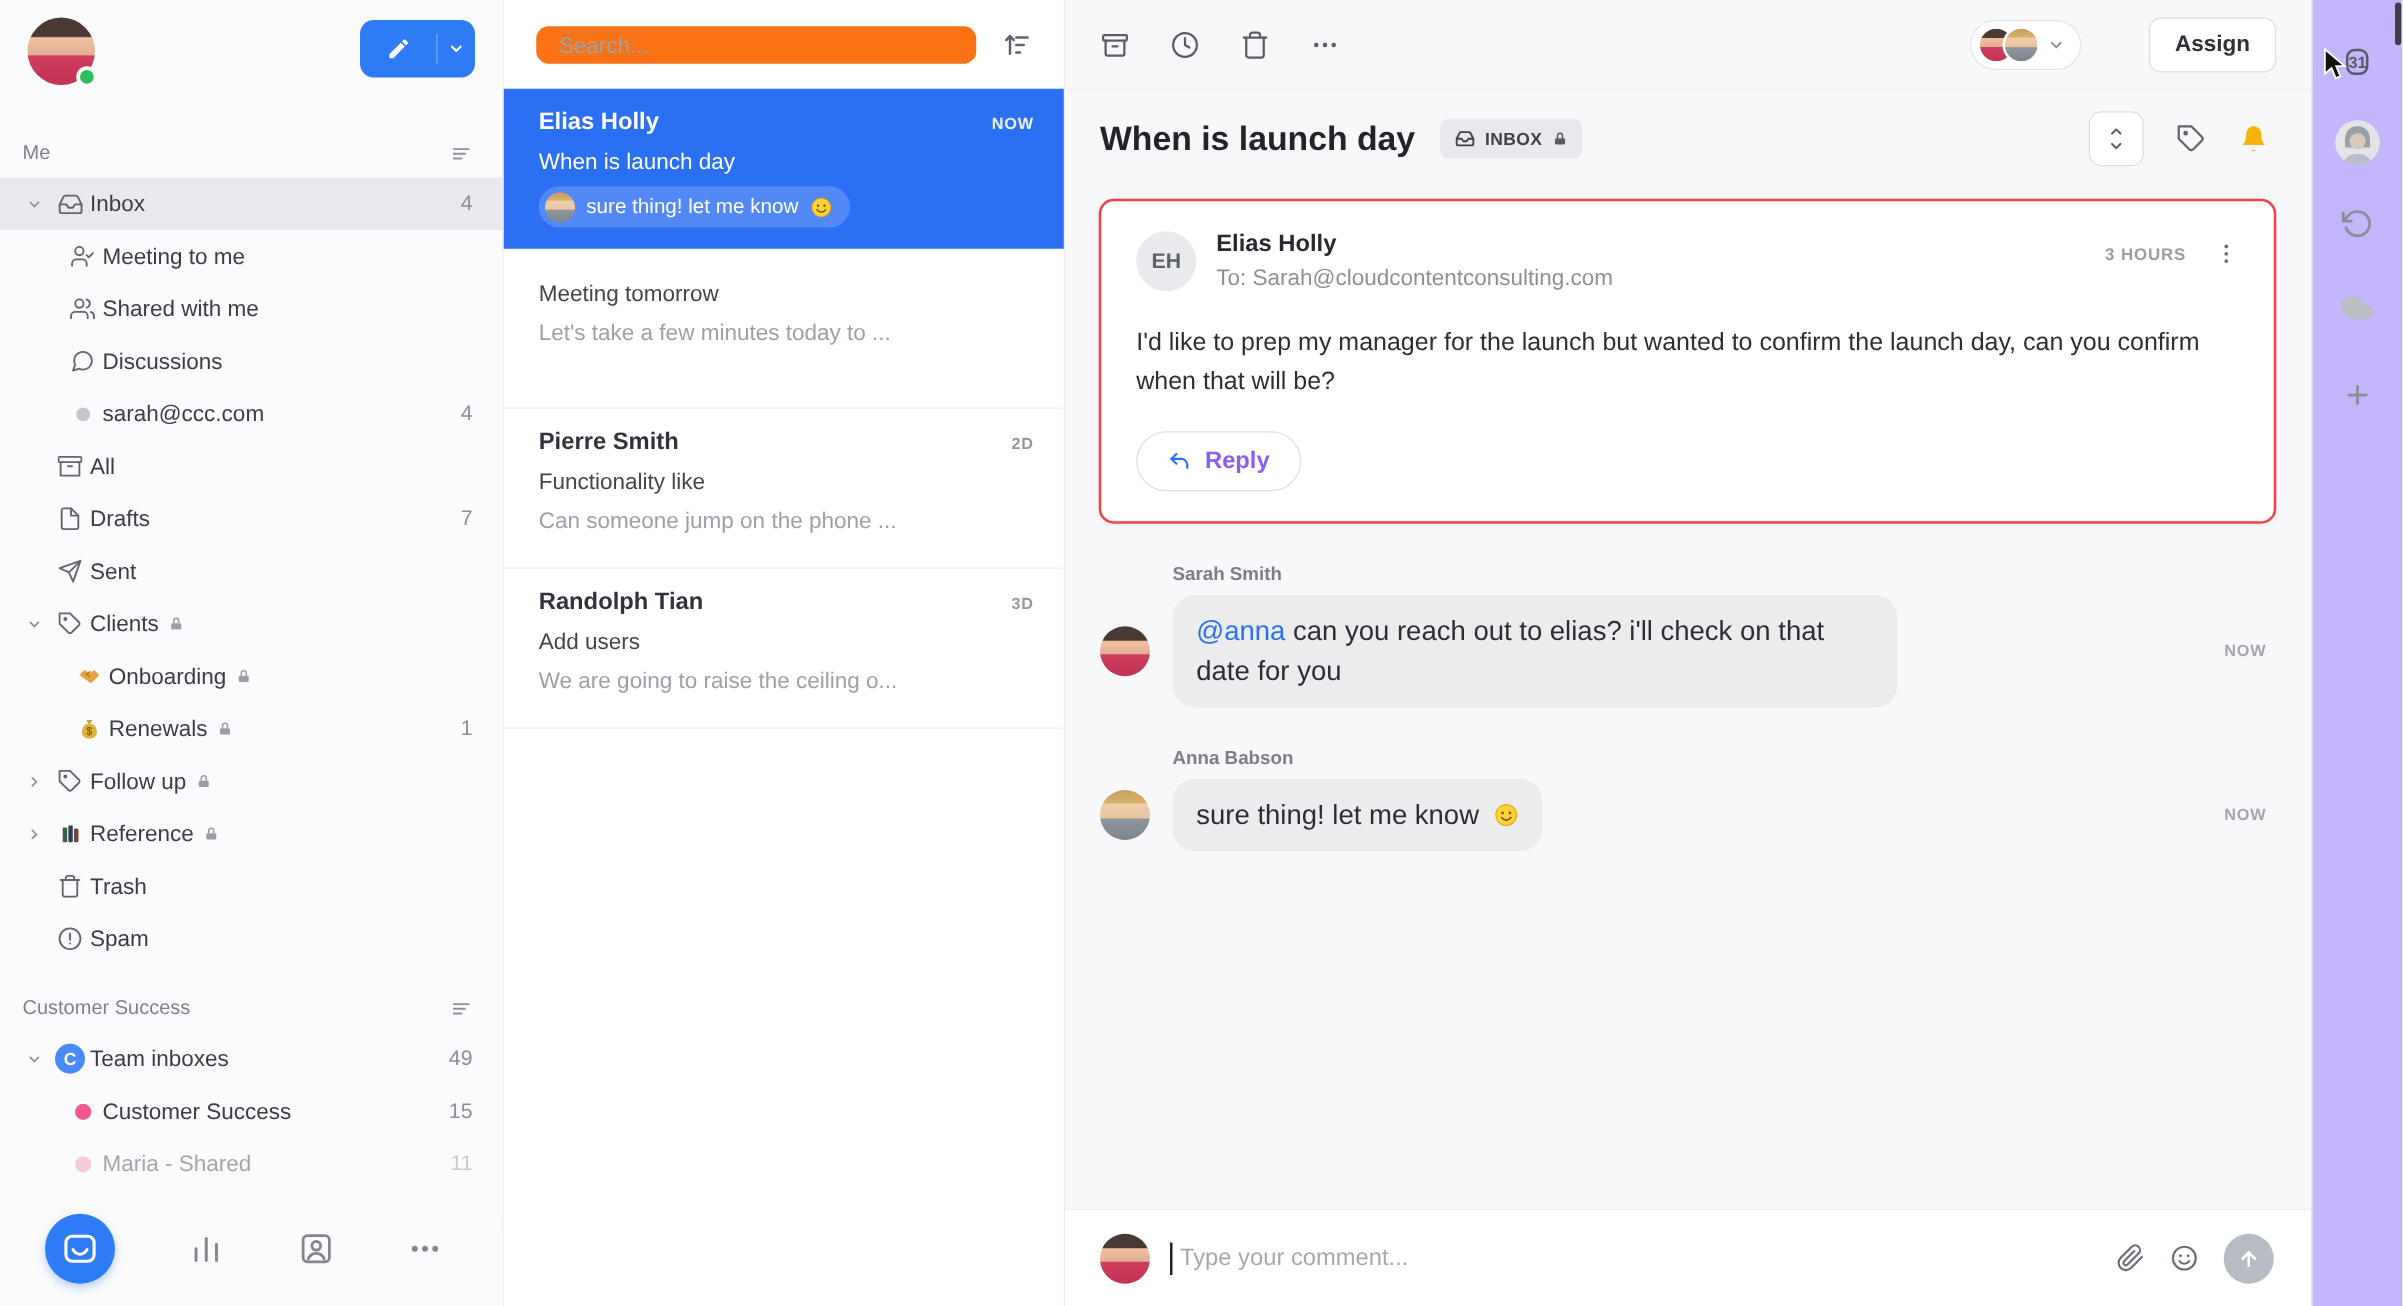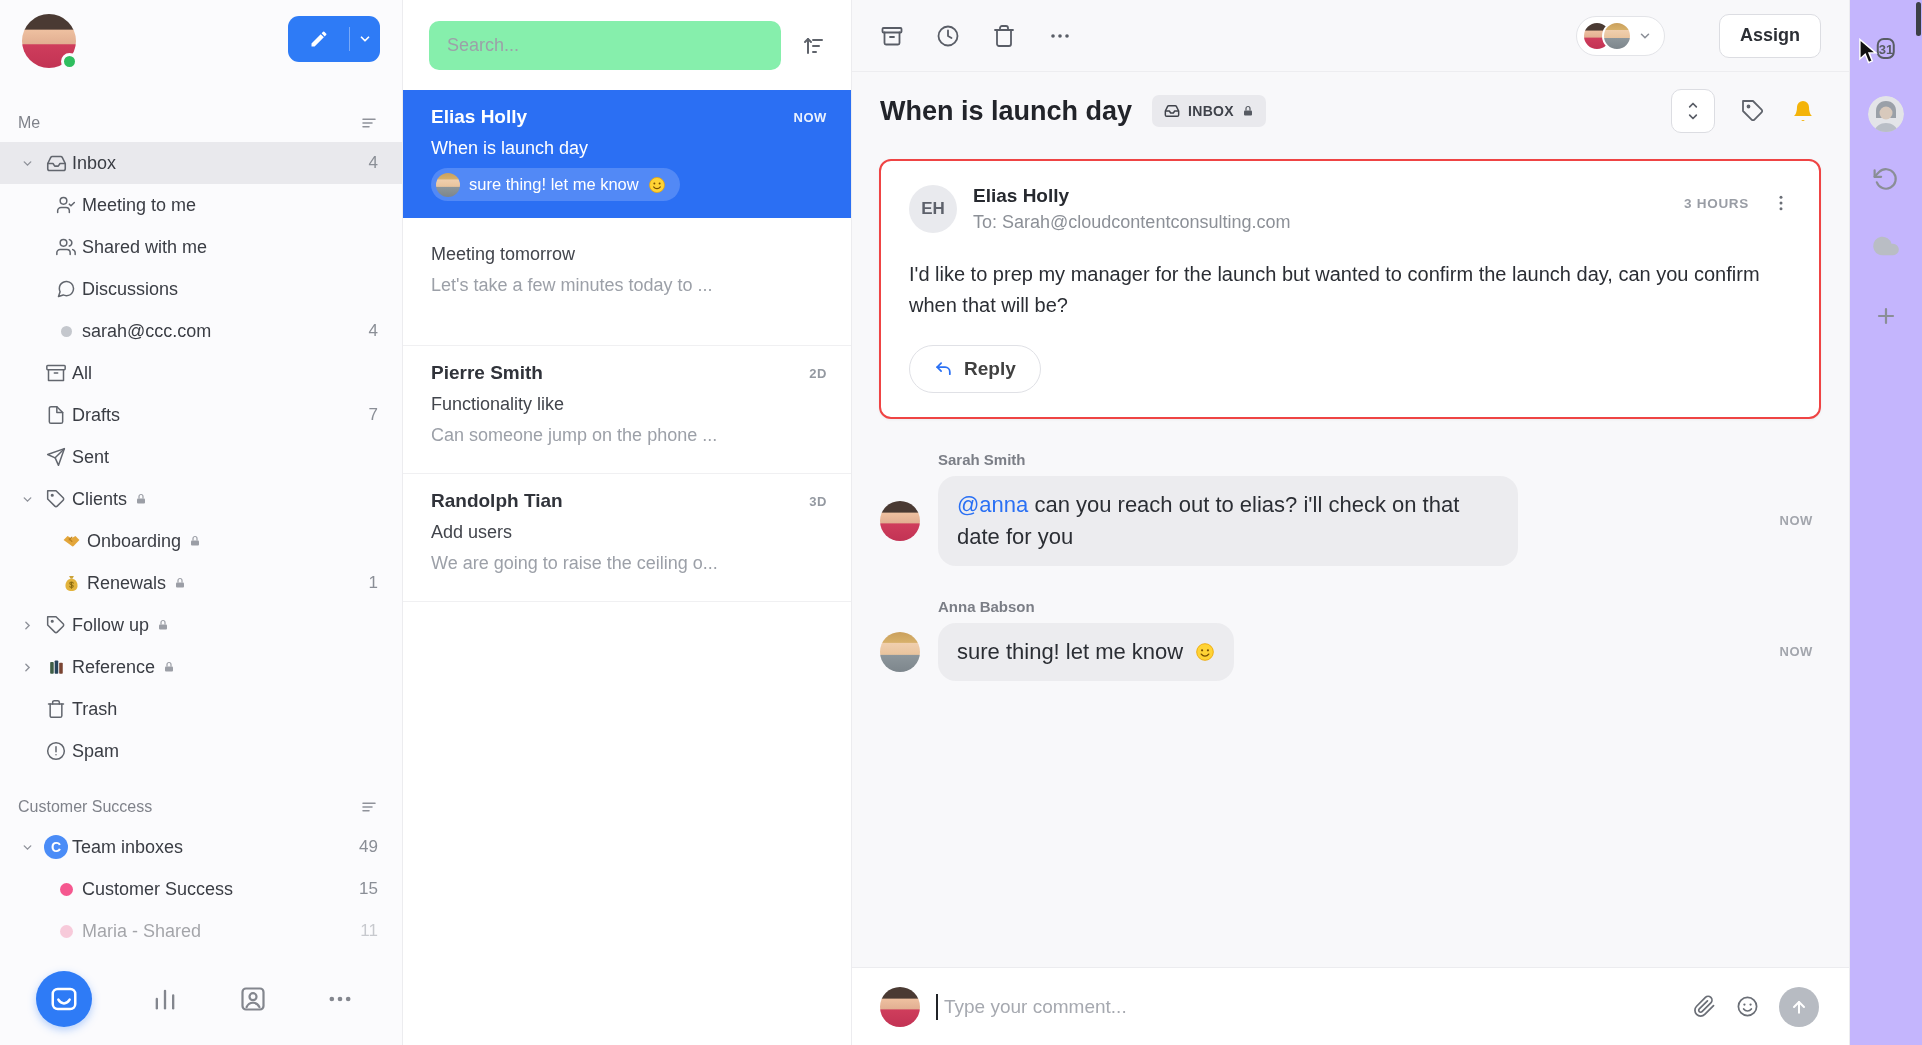--- a/index.html
+++ b/index.html
@@ -33,21 +33,21 @@
   .dot{width:11px;height:11px;border-radius:50%;background:#c4c7cd}
   .pinkdot{width:13px;height:13px;border-radius:50%}
   .cletter{width:24px;height:24px;border-radius:50%;background:#4a8cf7;color:#fff;font-size:14px;font-weight:bold;display:flex;align-items:center;justify-content:center}
   .sb-bottom{position:absolute;left:0;right:0;bottom:0;height:92px;display:flex;align-items:center;justify-content:space-between;padding:0 48px 0 36px;background:linear-gradient(180deg,rgba(251,251,253,0) 0%,#fbfbfd 40%)}
   .home-btn{width:56px;height:56px;border-radius:50%;background:#2e7bf6;display:flex;align-items:center;justify-content:center;box-shadow:0 3px 8px rgba(46,123,246,.35);border:none;cursor:pointer}
   .sb-bicon{color:#83868e;cursor:pointer}
 
   
   .list{position:absolute;top:0;bottom:0;left:403px;width:449px;background:#fff;border-right:1px solid #ececef}
   .list-head{display:flex;align-items:center;padding:21px 26px 20px 26px;gap:20px}
-  .search{flex:1;height:49px;background:#86efac;border:none;outline:none;border-radius:10px;padding:0 18px;font-size:18px;color:#3c3f45}
+  .search{flex:1;height:30px;background:#f97316;border:none;outline:none;border-radius:10px;padding:0 18px;font-size:18px;color:#3c3f45}
   .search::placeholder{color:#9ca0a8}
   .sort-btn{color:#5f636b;background:none;border:none;cursor:pointer}
   .convo{height:128px;padding:16px 24px 0 28px;border-bottom:1px solid #f0f0f2;cursor:pointer;overflow:hidden}
   .row1{display:flex;justify-content:space-between;align-items:center}
   .cname{font-size:19px;font-weight:bold;color:#30333a}
   .ctime{font-size:13px;font-weight:bold;color:#9499a1;letter-spacing:.6px}
   .csub{margin-top:10px;font-size:18px;color:#42454c}
   .cprev{margin-top:10px;font-size:18px;color:#9ca0a8;white-space:nowrap;overflow:hidden}
   .convo.sel-blue{background:#2b6ff3;border-bottom:none}
   .convo.sel-blue .cname,.convo.sel-blue .csub{color:#fff}
@@ -71,21 +71,21 @@
   .expand-btn{width:44px;height:44px;background:#fff;border:1px solid #dcdde2;border-radius:10px;display:flex;align-items:center;justify-content:center;color:#595d66;cursor:pointer}
   .msg-card{margin:26px 28px 0 27px;background:#fff;border:2px solid #ef4444;border-radius:12px;box-shadow:0 1px 3px rgba(20,20,40,.05);padding:24px 28px}
   .msg-head{display:flex;align-items:flex-start}
   .eh{width:48px;height:48px;border-radius:50%;background:#e9eaee;color:#5d616b;font-weight:bold;font-size:17px;display:flex;align-items:center;justify-content:center}
   .msg-meta{margin-left:16px}
   .msg-from{font-size:19px;font-weight:bold;color:#26292f}
   .msg-to{margin-top:5px;font-size:18px;color:#8c9097}
   .msg-right{margin-left:auto;display:flex;align-items:center;gap:22px;padding-top:8px}
   .msg-time{font-size:13.5px;font-weight:bold;color:#999da5;letter-spacing:.7px}
   .msg-body{margin-top:26px;font-size:20px;line-height:1.55;color:#2b2e34;max-width:890px}
-  .reply-btn{margin-top:24px;display:inline-flex;align-items:center;gap:11px;height:48px;padding:0 24px;border:1px solid #e0e1e6;border-radius:24px;background:#fff;color:#404040;font-size:19px;font-weight:bold;cursor:pointer;font-family:inherit}
+  .reply-btn{margin-top:24px;display:inline-flex;align-items:center;gap:11px;height:48px;padding:0 24px;border:1px solid #e0e1e6;border-radius:24px;background:#fff;color:#8b5cf6;font-size:19px;font-weight:bold;cursor:pointer;font-family:inherit}
   .comments{padding:0 36px 0 28px}
   .comment{margin-top:32px}
   .c-author{margin-left:58px;font-size:15px;font-weight:bold;color:#7b7e86;margin-bottom:8px}
   .c-row{display:flex;align-items:center}
   .c-av{width:40px;height:40px;border-radius:50%;flex:0 0 auto}
   .bubble{margin-left:18px;background:#ececef;border-radius:18px;padding:13px 19px;font-size:22px;line-height:1.45;color:#2b2e34;max-width:580px}
   .mention{color:#2a70f4;cursor:pointer}
   .c-time{margin-left:auto;font-size:13px;font-weight:bold;color:#a3a6ad;letter-spacing:.6px}
   .composer{position:absolute;left:0;right:0;bottom:0;height:78px;background:#fff;border-top:1px solid #ececef;display:flex;align-items:center;padding:0 30px 0 28px;gap:16px}
   .caret{width:2px;height:26px;background:#202327;margin-right:-10px}

